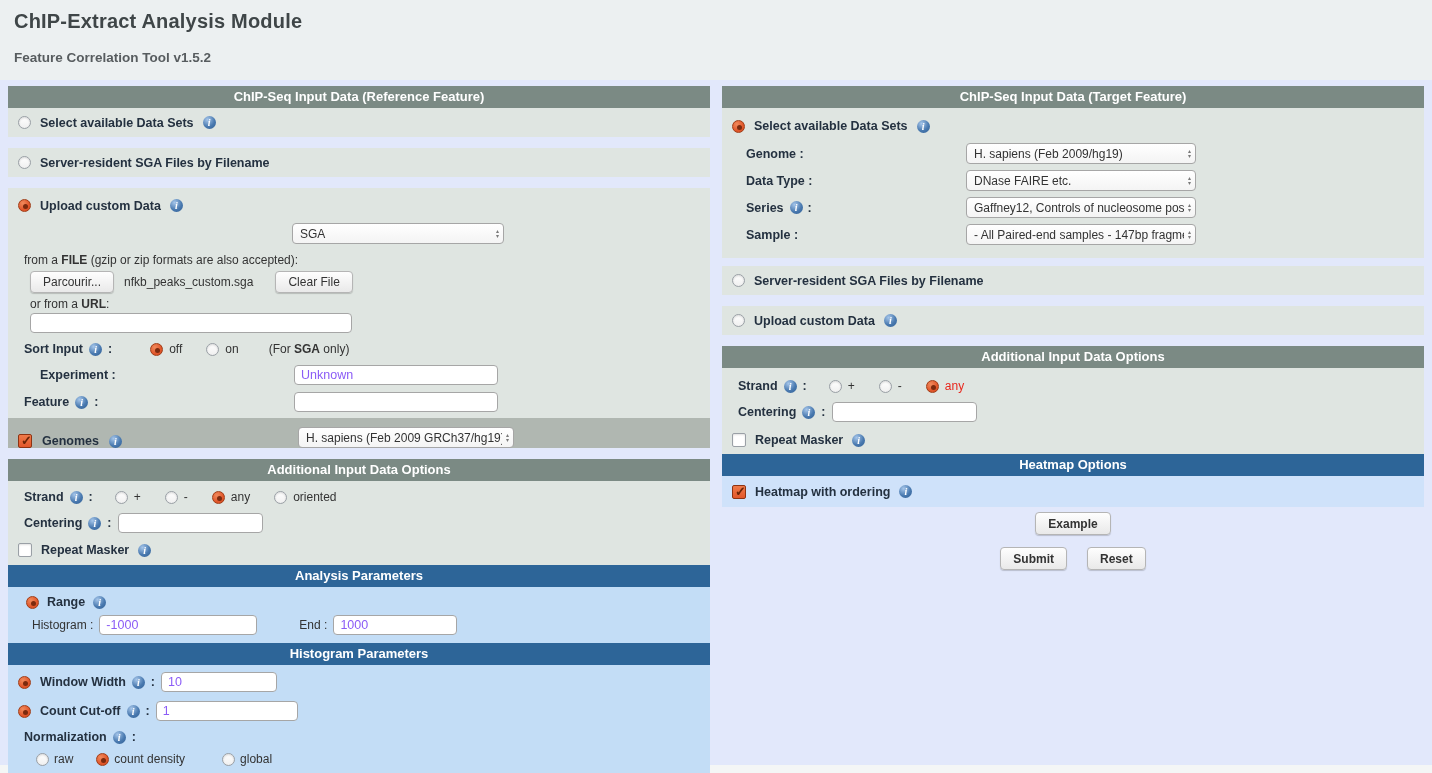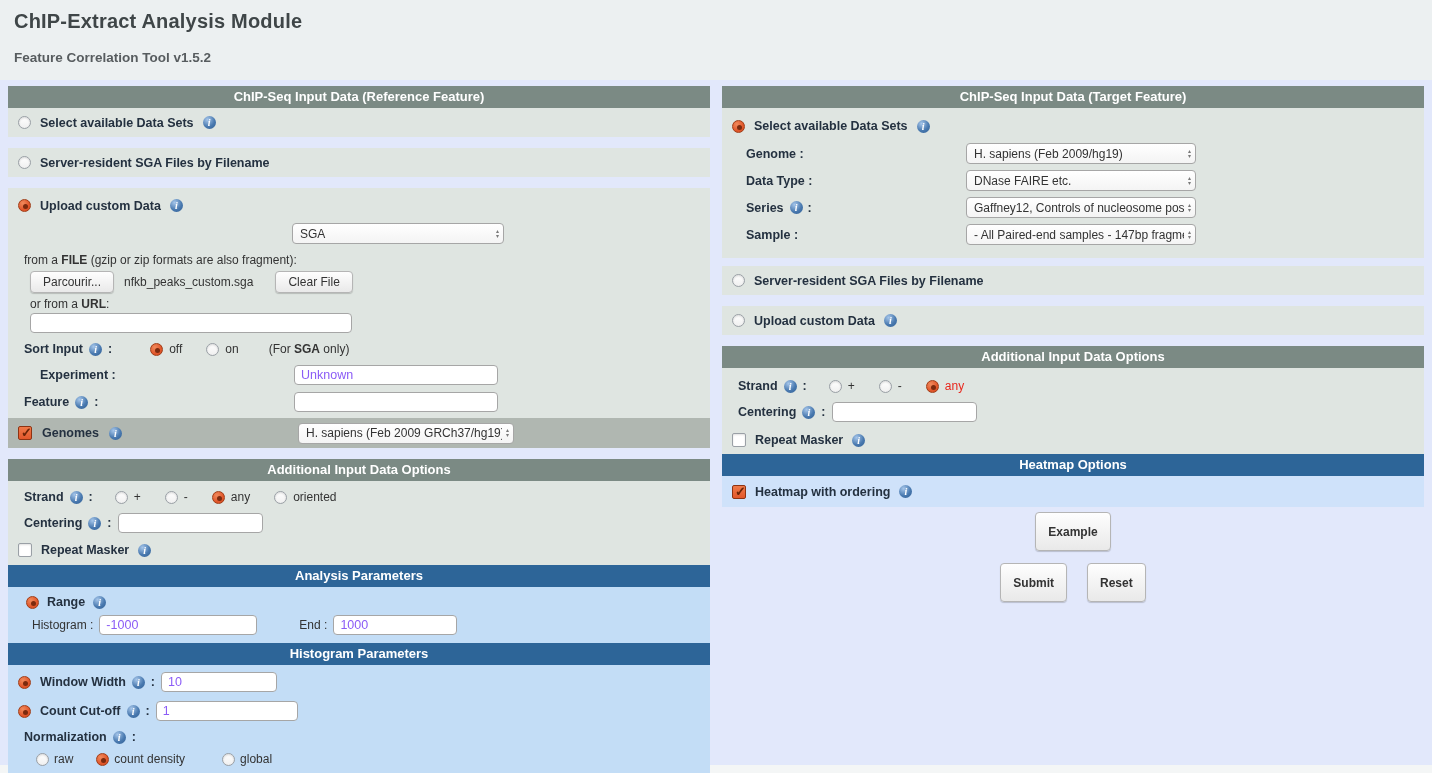--- a/index.html
+++ b/index.html
@@ -54,27 +54,27 @@
           line-height:5px; flex:0 0 auto; }
 
   
   .tin { background:#fff; border:1px solid #a6a6a6; border-radius:4px; height:20px;
          padding:1px 6px; font-size:12.5px; color:#8b5cf6; font-family:"Liberation Sans",sans-serif; }
 
   
   .btn { background:linear-gradient(#fefefe,#e9e9e9); border:1px solid #b5b5b5; border-radius:4px;
          height:22px; padding:0 12px; font-size:12px; color:#333; cursor:pointer;
          box-shadow:0 1px 1px rgba(0,0,0,.18); font-family:"Liberation Sans",sans-serif; }
-  .btn.bold { font-weight:bold; height:39px; }
+  .btn.bold { font-weight:bold; height:23px; }
 
   
   .opt-row { height:29px; padding-left:10px; gap:9px; }
   .upload-sec { padding-bottom:6px; }
 
-  .genomes-row { height:30px; background:#b0b7b1; padding-left:10px; gap:10px; }
+  .genomes-row { height:30px; background:#b0b7b1; padding-left:10px; gap:10px;align-items:flex-end; }
 
   .center-col { display:flex; justify-content:center; }
 </style>
 </head>
 <body>
 
 <div class="page">
 
   <div class="page-top">
     <div class="title">ChIP-Extract Analysis Module</div>
@@ -111,21 +111,21 @@
 
         <div class="select" style="margin:6px 0 0 284px; width:212px;">
           <span class="val">SGA</span>
           <span class="spin">
             <span>▴</span>
               <span>▾</span>
           </span>
         </div>
 
         <div class="txt" style="margin:9px 0 0 16px;">
-          <span>from a </span><b>FILE</b><span> (gzip or zip formats are also fragment):</span>
+          <span>from a </span><b>FILE</b><span> (gzip or zip formats are also accepted):</span>
         </div>
 
         <div class="row" style="margin:4px 0 0 22px; gap:10px;">
           <button class="btn">Parcourir...</button>
           <span class="txt">nfkb_peaks_custom.sga</span>
           <button class="btn" style="margin-left:12px;">Clear File</button>
         </div>
 
         <div class="txt" style="margin:4px 0 0 22px;">
           <span>or from a </span><b>URL</b><span>:</span>

